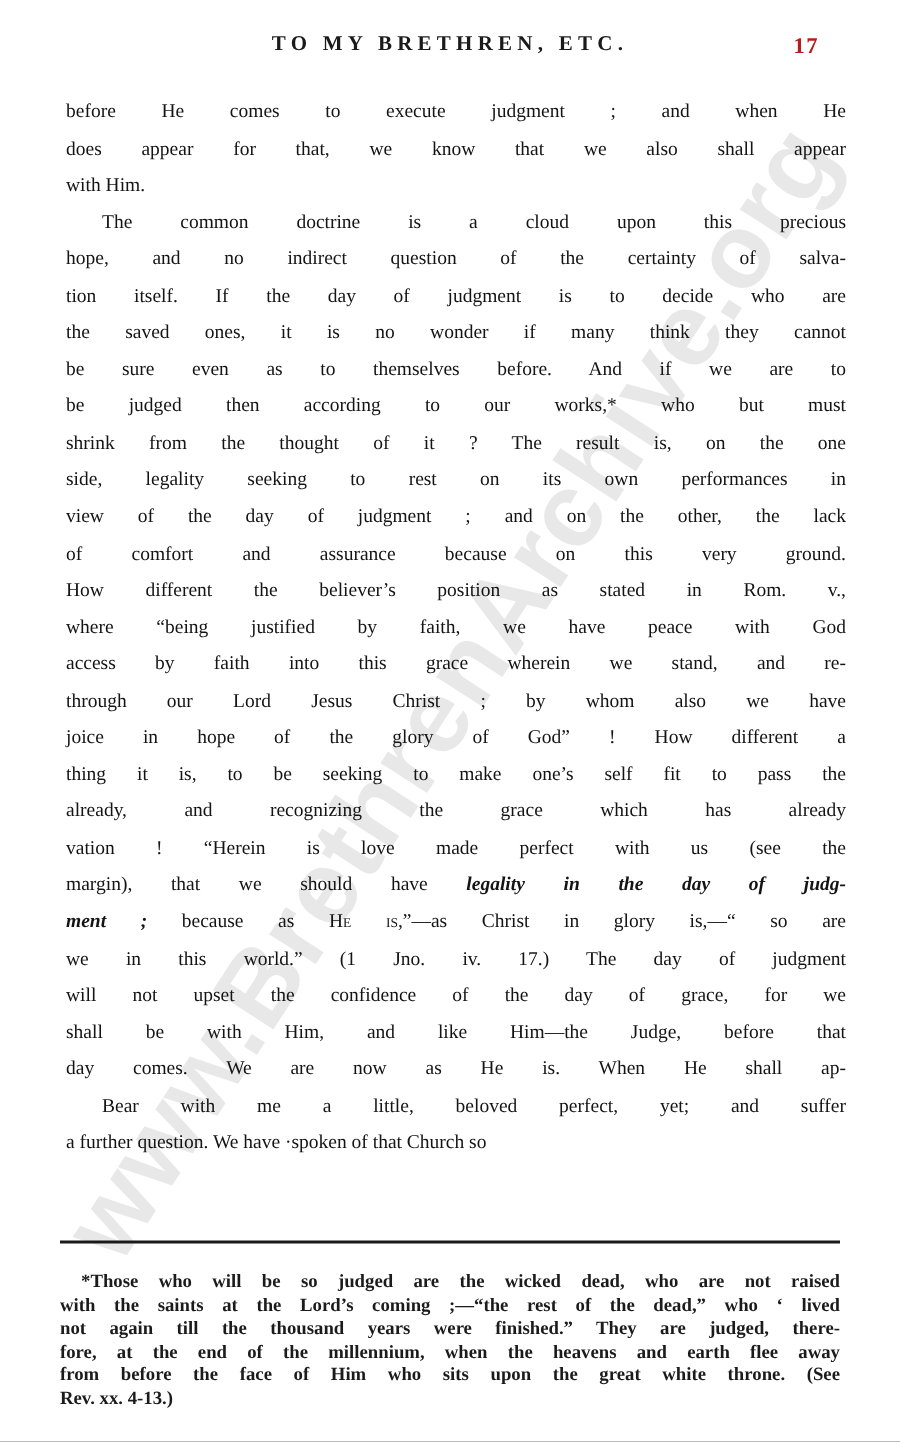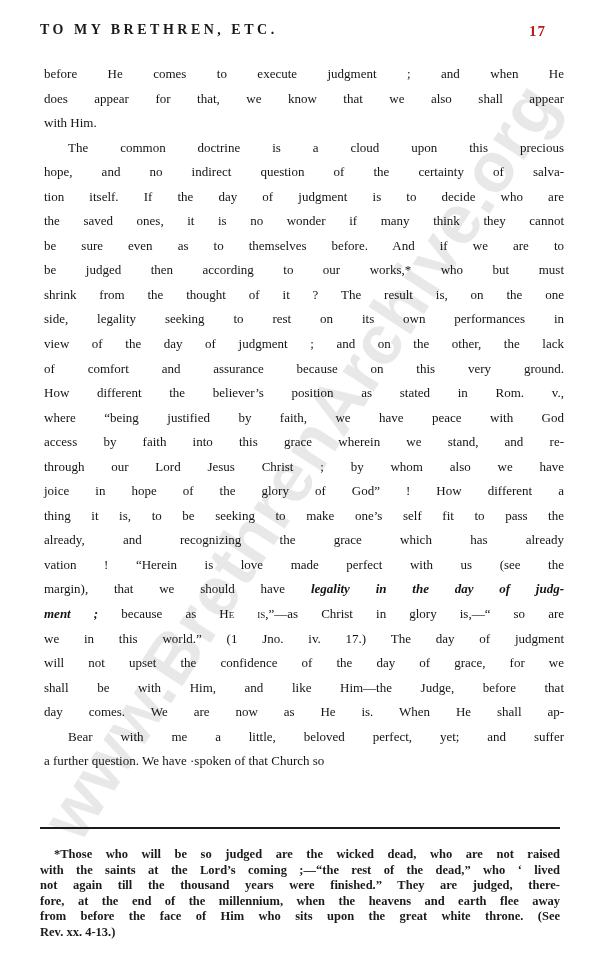--- a/index.html
+++ b/index.html
@@ -12,21 +12,21 @@
     position:absolute; left:50%; top:48%;
     transform:translate(-50%,-50%) rotate(-57deg);
     font-family:"Liberation Sans", sans-serif; font-weight:bold;
     font-size:70px; letter-spacing:1px; color:rgba(0,0,0,0.09);
     white-space:nowrap; user-select:none; pointer-events:none;
   }
   .running-header {
     position:absolute; top:22px; left:40px; width:520px; height:20px;
   }
   .running-title {
-    display:block; font-size:14px; font-weight:bold;
+    display:block; text-align:center; font-size:14px; font-weight:bold;
     letter-spacing:3.5px; color:#1a1a1a;
   }
   .page-number {
     position:absolute; right:14px; top:1px; font-size:15px; font-weight:bold;
     letter-spacing:1px; color:#b91c1c;
   }
   .body-text {
     position:absolute; top:62px; left:44px; width:520px;
     font-size:13px; line-height:24.55px;
   }

